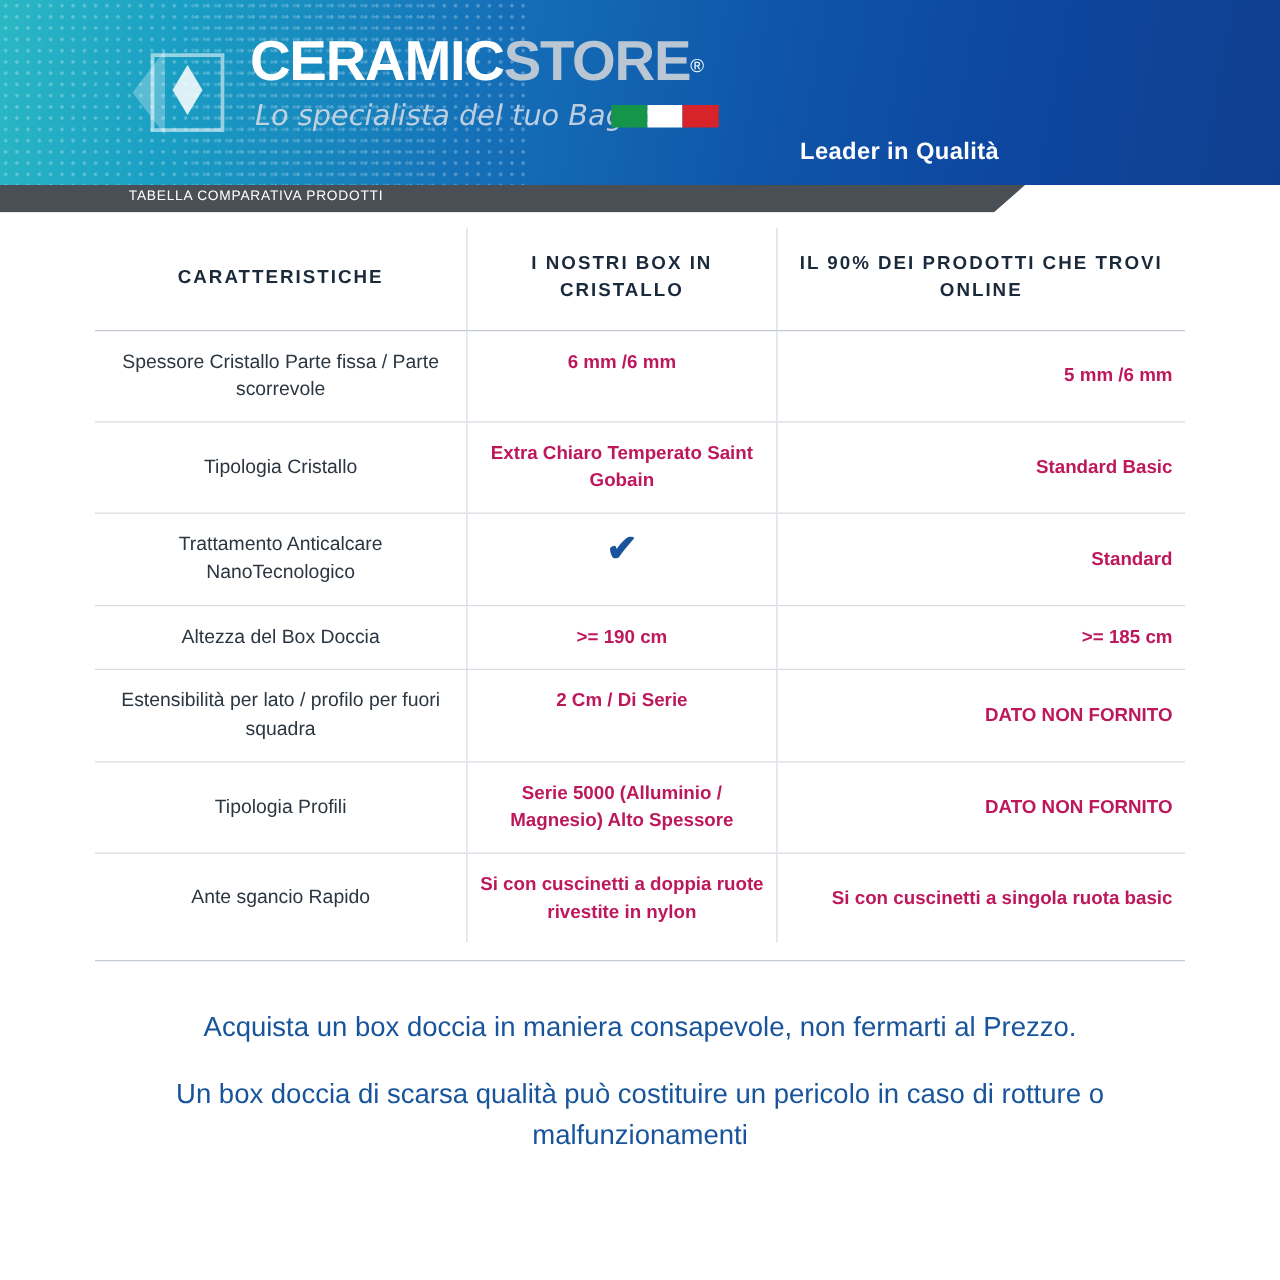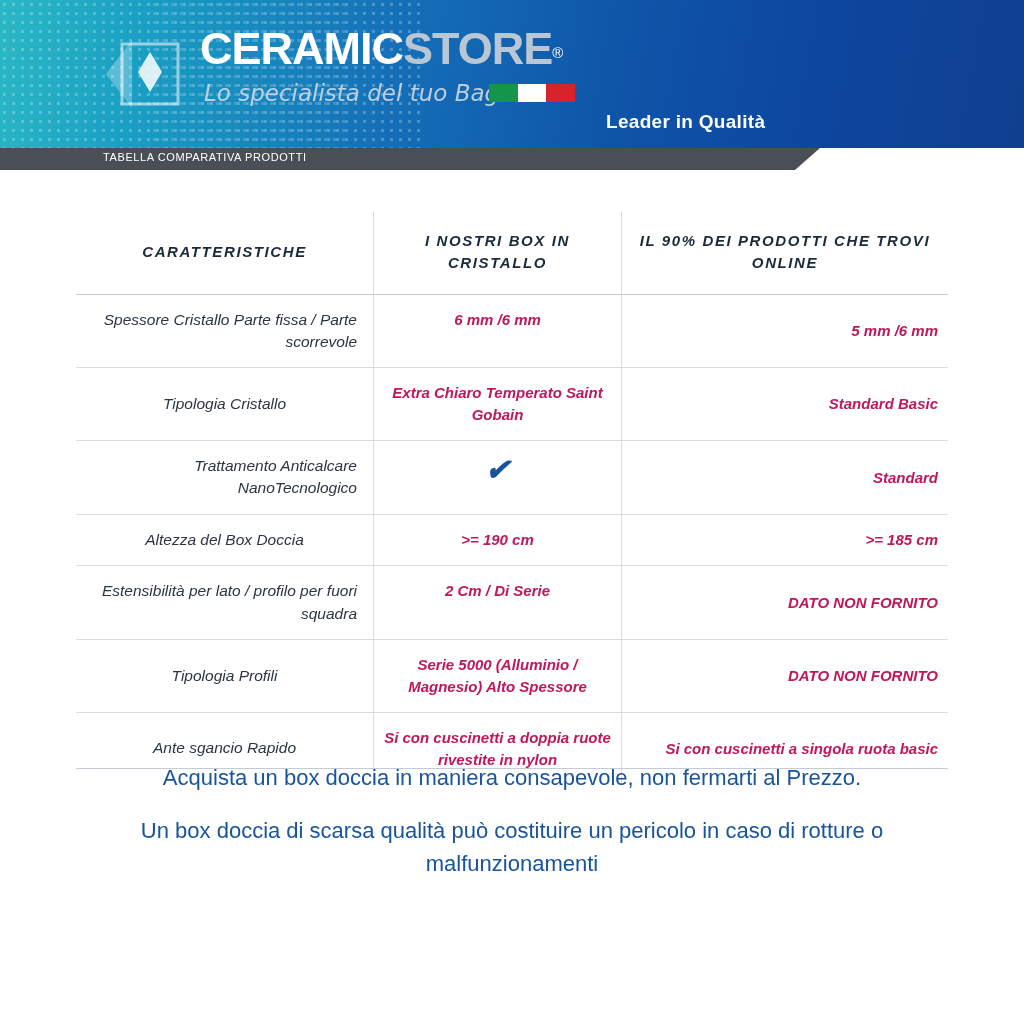--- a/index.html
+++ b/index.html
@@ -76,21 +76,21 @@
     left: 489px; top: 84px;
     width: 86px; height: 18px;
     display: flex;
   }
   .flag i { flex: 1 1 auto; display: block; height: 100%; }
   .flag .g { background: #15954a; }
   .flag .w { background: #ffffff; }
   .flag .r { background: #d8232a; }
   .leader {
     position: absolute;
-    left: 606px; top: 111px;
+    left: 640px; top: 111px;
     font-size: 19px;
     font-weight: bold;
     color: #ffffff;
     letter-spacing: 0.3px;
   }
 
   
   .ribbon-wrap {
     position: absolute;
     left: 0; top: 148px;
@@ -107,23 +107,22 @@
     position: absolute;
     left: 103px; top: 3px;
     font-size: 11px;
     letter-spacing: 0.6px;
     color: #ffffff;
   }
 
   
   .table {
     position: absolute;
-    left: 76px; top: 212px;
+    left: 76px; top: 182px;
     width: 872px;
-    font-style: italic;
   }
   .row { display: flex; width: 872px; border-bottom: 1px solid #d7dde3; }
   .row.head { border-bottom: 1px solid #c3ccd4; }
   .row.last { border-bottom: none; }
 
   .c1 { width: 297px; padding: 14px 16px; display: flex; align-items: center; justify-content: center; }
   .c2 { width: 249px; padding: 14px 10px; display: flex; align-items: flex-start; justify-content: center;
         border-left: 1px solid #d7dde3; border-right: 1px solid #d7dde3; }
   .c3 { width: 326px; padding: 14px 10px; display: flex; align-items: center; justify-content: flex-end; }
 
@@ -133,21 +132,21 @@
     font-size: 15px;
     font-weight: bold;
     color: #1a2a3a;
     letter-spacing: 1.6px;
     text-align: center;
     line-height: 1.45;
   }
   .feat {
     font-size: 15.5px;
     color: #2b3640;
-    text-align: right;
+    text-align: center;
     line-height: 1.45;
     font-weight: normal;
   }
   .val {
     font-size: 15px;
     font-weight: bold;
     color: #be185d;
     text-align: center;
     line-height: 1.45;
   }
@@ -157,21 +156,21 @@
     position: absolute;
     left: 76px;
     width: 872px;
     height: 1px;
     background: #c3ccd4;
   }
 
   
   .footer {
     position: absolute;
-    left: 76px; top: 761px;
+    left: 76px; top: 805px;
     width: 872px;
     text-align: center;
   }
   .foot1 {
     font-size: 22px;
     color: #17549c;
     line-height: 1.5;
     margin-bottom: 18px;
   }
   .foot2 {

